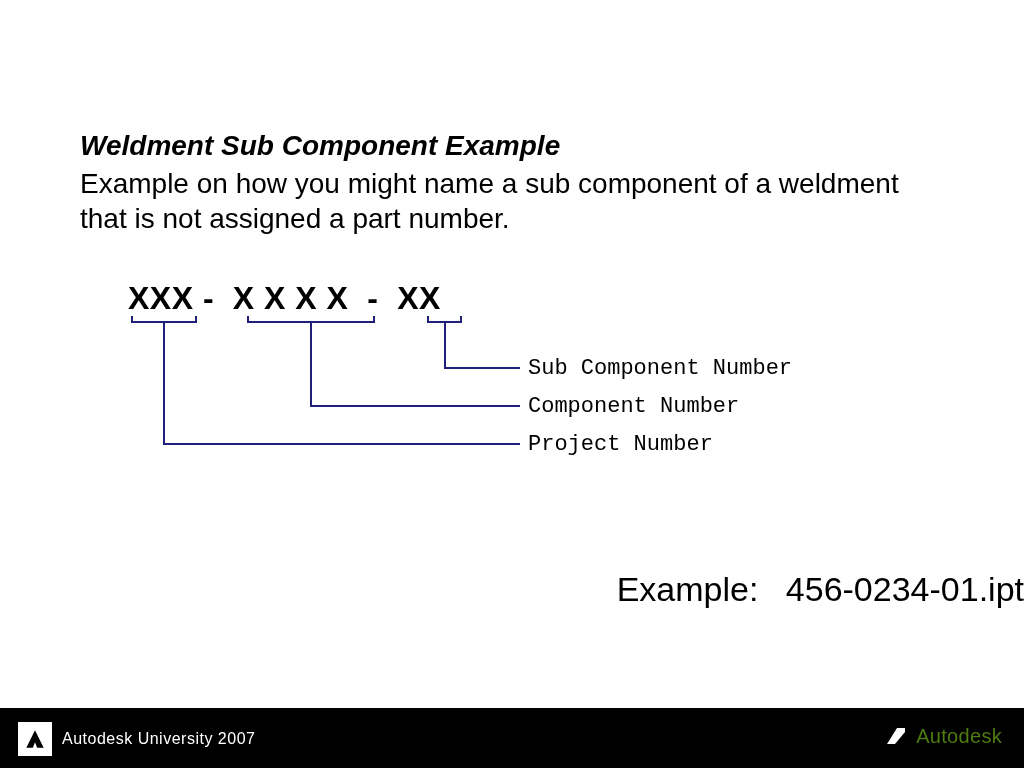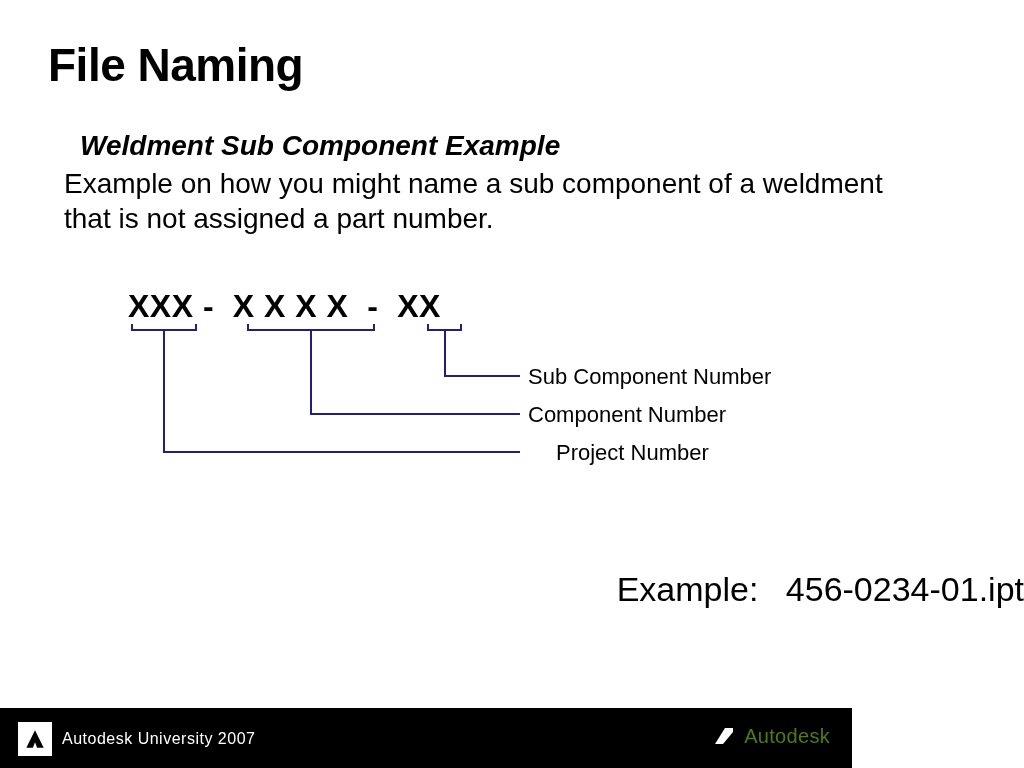--- a/index.html
+++ b/index.html
@@ -1,42 +1,41 @@
 <!DOCTYPE html>
 <html><head>
 <meta charset="utf-8">
 <style>
   * { box-sizing: border-box; margin: 0; padding: 0; }
   html, body { width: 1024px; height: 768px; font-family: Arial, Helvetica, sans-serif; background: #fff; color: #000; }
   .slide { position: relative; width: 1024px; height: 768px; overflow: hidden; }
   .title { position: absolute; left: 48px; top: 38px; font-size: 46px; font-weight: bold; letter-spacing: -0.5px; }
   .subtitle { position: absolute; left: 80px; top: 130px; font-size: 28px; font-weight: bold; font-style: italic; }
-  .body { position: absolute; left: 64px; top: 166px; width: 860px; font-size: 28px; line-height: 1.25; }
-  .diagram { position: absolute; left: 128px; top: 288px; width: 770px; height: 210px; }
+  .body { position: absolute; left: 80px; top: 166px; width: 860px; font-size: 28px; line-height: 1.25; }
+  .diagram { position: absolute; left: 128px; top: 280px; width: 770px; height: 210px; }
   .pattern { position: absolute; left: 0; top: 0; font-size: 32px; font-weight: bold; font-family: Arial, sans-serif; letter-spacing: 0.5px; white-space: pre; }
-  .callout { position: absolute; font-size: 22px; font-family: Liberation Sans, sans-serif; color: #000; }
+  .callout { position: absolute; font-size: 22px; font-family: Liberation Mono, monospace; color: #000; }
   .example-row { position: absolute; left: 0; top: 570px; width: 1024px; text-align: right; font-size: 34px; }
   .example-row .lbl { display:inline-block; margin-right: 18px; }
   .example-row .val { display:inline-block; }
-  .footer { position: absolute; left: 0; bottom: 0; width: 852px; height: 60px; background: #000; }
+  .footer { position: absolute; left: 0; bottom: 0; width: 1024px; height: 60px; background: #000; }
   .footer-left { position: absolute; left: 18px; top: 14px; display: flex; align-items: center; gap: 10px; }
   .au-badge { width: 34px; height: 34px; background: #fff; display:flex; align-items:center; justify-content:center; }
   .au-badge svg { width: 26px; height: 26px; }
   .footer-text { color: #fff; font-size: 16px; letter-spacing: 0.5px; }
   .footer-right { position: absolute; right: 22px; top: 16px; display:flex; align-items:center; gap:8px; }
   .footer-right svg { width: 24px; height: 24px; }
   .adsk-name { color:#4d7c0f; font-size: 20px; letter-spacing: 0.3px; }
   svg.lines { position:absolute; left:0; top:0; }
 </style>
 </head>
 <body>
 
 <div class="slide">
 
-  <div class="title">File Naming</div>
   <div class="subtitle">Weldment Sub Component Example</div>
   <div class="body">Example on how you might name a sub component of a weldment that is not assigned a part number.</div>
 
   <div class="diagram">
     <div class="pattern">XXX -  X X X X  -  XX</div>
 
     <svg class="lines" width="770" height="210">
       <g stroke="#20207a" stroke-width="2" fill="none">
 
         <path d="M 300 36 L 300 42 L 333 42 L 333 36"></path>
@@ -45,21 +44,21 @@
         <path d="M 120 36 L 120 42 L 246 42 L 246 36"></path>
         <path d="M 183 42 L 183 126 L 392 126"></path>
 
         <path d="M 4 36 L 4 42 L 68 42 L 68 36"></path>
         <path d="M 36 42 L 36 164 L 392 164"></path>
       </g>
     </svg>
 
     <div class="callout" style="left:400px; top:76px;">Sub Component Number</div>
     <div class="callout" style="left:400px; top:114px;">Component Number</div>
-    <div class="callout" style="left:400px; top:152px;margin-left:28px;">Project Number</div>
+    <div class="callout" style="left:400px; top:152px;">Project Number</div>
   </div>
 
   <div class="example-row">
     <span class="lbl">Example:</span>
     <span class="val">456-0234-01.ipt</span>
   </div>
 
   <div class="footer">
     <div class="footer-left">
       <div class="au-badge">

